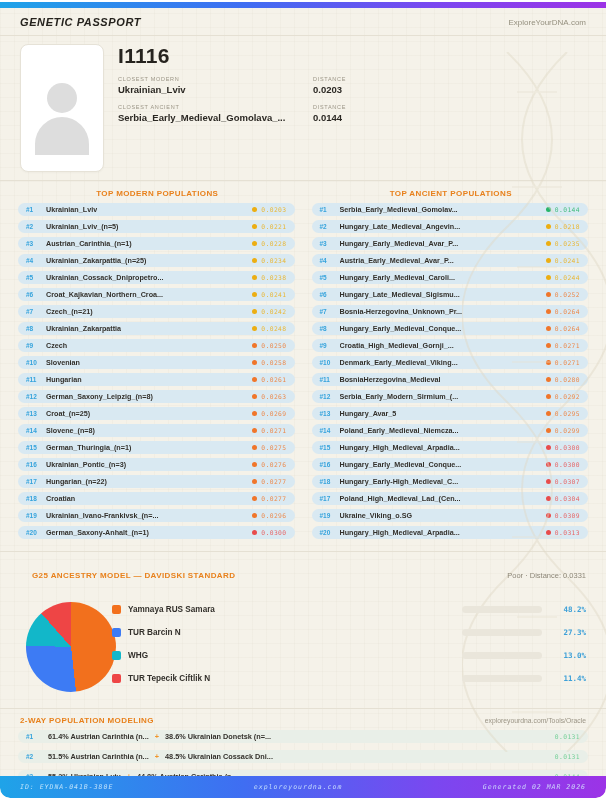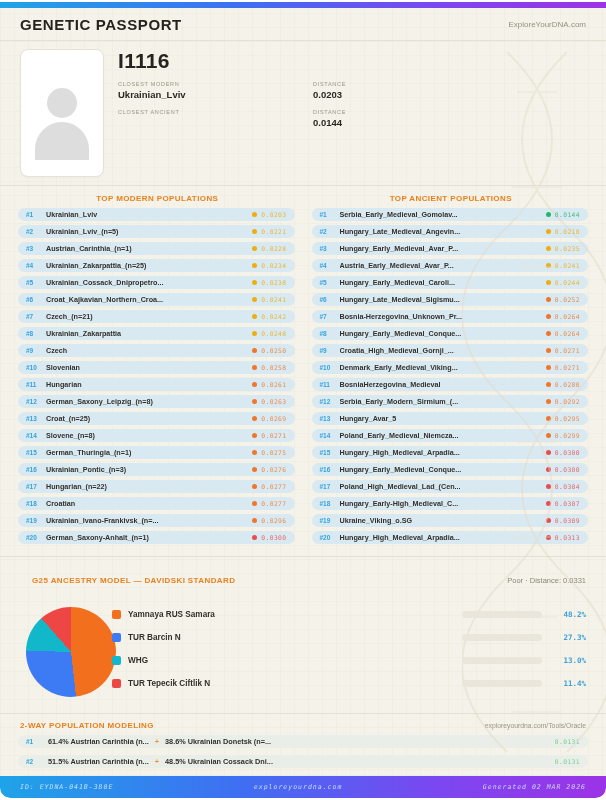--- a/index.html
+++ b/index.html
@@ -6,21 +6,21 @@
   html,body { width:606px; height:800px; background:#ffffff; font-family:"Liberation Sans", sans-serif; }
   .page { position:relative; width:606px; height:796px; margin-top:2px; background:#f5f2e9; overflow:hidden; border-radius:0 0 10px 10px;
     background-image:
       repeating-linear-gradient(0deg, rgba(150,140,110,0.045) 0 1px, transparent 1px 14px),
       repeating-linear-gradient(90deg, rgba(150,140,110,0.045) 0 1px, transparent 1px 14px);
   }
   .topbar { height:6px; background:linear-gradient(90deg,#1fa3e8 0%,#3f6ef2 40%,#7b47f0 72%,#9c33e6 100%); }
   .helix { position:absolute; right:-6px; top:50px; opacity:0.45; pointer-events:none; }
 
   header.main { display:flex; justify-content:space-between; align-items:center; padding:8px 20px 7px 20px; border-bottom:1px solid #e5e0d3; position:relative; }
-  .app-title { font-size:15px; font-weight:bold; letter-spacing:0.6px; color:#26231e; }
+  .app-title { font-size:11px; font-weight:bold; letter-spacing:0.6px; color:#26231e;font-style:italic; }
   .site-name { font-size:8px; color:#95907f; }
 
   
   .profile { display:flex; padding:8px 20px 0 20px; position:relative; }
   .avatar-box { width:84px; height:128px; background:#ffffff; border:1px solid #e6e2d7; border-radius:8px; position:relative; overflow:hidden; flex:none; box-shadow:0 1px 2px rgba(0,0,0,0.03); }
   .avatar-head { position:absolute; left:50%; top:38px; transform:translateX(-50%); width:30px; height:30px; border-radius:50%; background:#dddddd; }
   .avatar-body { position:absolute; left:50%; top:72px; transform:translateX(-50%); width:54px; height:38px; border-radius:27px 27px 0 0; background:#dddddd; }
   .profile-info { padding-left:14px; padding-top:0px; flex:1; }
   .profile-id { font-size:21px; font-weight:bold; color:#26231e; letter-spacing:0.3px; margin-bottom:8px; }
   .pgrid { display:grid; grid-template-columns:195px auto; row-gap:9px; }
@@ -96,20 +96,21 @@
         <div>
           <div class="plabel">CLOSEST MODERN</div>
           <div class="pval">Ukrainian_Lviv</div>
         </div>
         <div>
           <div class="plabel">DISTANCE</div>
           <div class="pval">0.0203</div>
         </div>
         <div>
           <div class="plabel">CLOSEST ANCIENT</div>
+          <div class="pval">Serbia_Early_Medieval_Gomolava_...</div>
         </div>
         <div>
           <div class="plabel">DISTANCE</div>
           <div class="pval">0.0144</div>
         </div>
       </div>
     </div>
   </section>
 
   <div class="divider"></div>
@@ -368,31 +369,31 @@
   </div>
 
   <div class="prow">
     <span class="prank">#16</span>
     <span class="pname">Hungary_Early_Medieval_Conque...</span>
     <span class="pdot" style="background: rgb(232, 76, 76);"></span>
     <span class="pdist" style="color: rgb(232, 76, 76);">0.0300</span>
   </div>
 
   <div class="prow">
+    <span class="prank">#18</span>
+    <span class="pname">Hungary_Early-High_Medieval_C...</span>
+    <span class="pdot" style="background: rgb(232, 76, 76);"></span>
+    <span class="pdist" style="color: rgb(232, 76, 76);">0.0307</span>
+  </div>
+
+  <div class="prow">
     <span class="prank">#17</span>
     <span class="pname">Poland_High_Medieval_Lad_(Cen...</span>
     <span class="pdot" style="background: rgb(232, 76, 76);"></span>
     <span class="pdist" style="color: rgb(232, 76, 76);">0.0304</span>
-  </div>
-
-  <div class="prow">
-    <span class="prank">#18</span>
-    <span class="pname">Hungary_Early-High_Medieval_C...</span>
-    <span class="pdot" style="background: rgb(232, 76, 76);"></span>
-    <span class="pdist" style="color: rgb(232, 76, 76);">0.0307</span>
   </div>
 
   <div class="prow">
     <span class="prank">#19</span>
     <span class="pname">Ukraine_Viking_o.SG</span>
     <span class="pdot" style="background: rgb(232, 76, 76);"></span>
     <span class="pdist" style="color: rgb(232, 76, 76);">0.0309</span>
   </div>
 
   <div class="prow">

